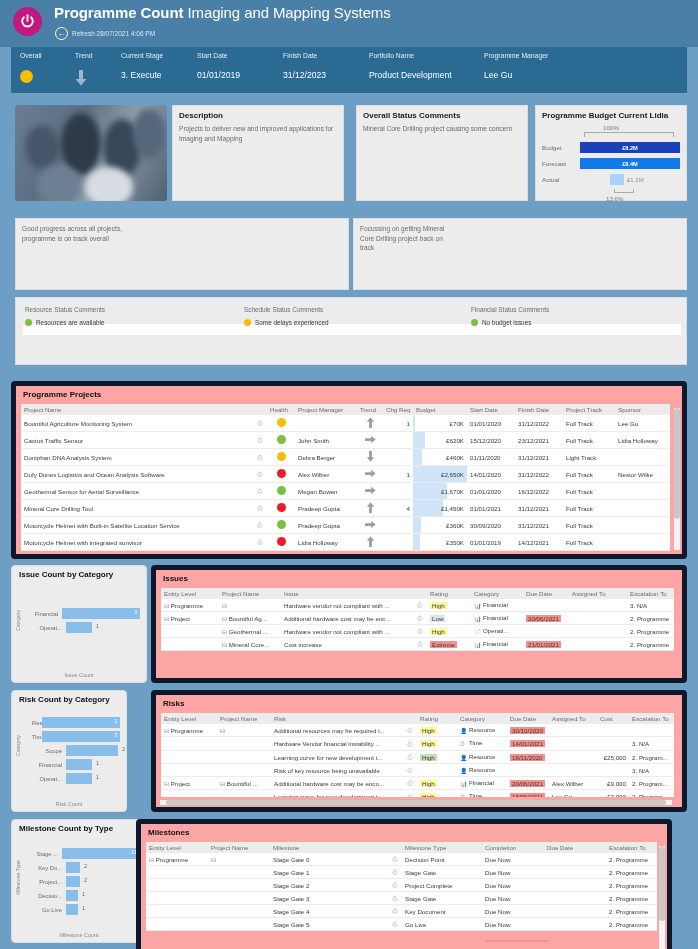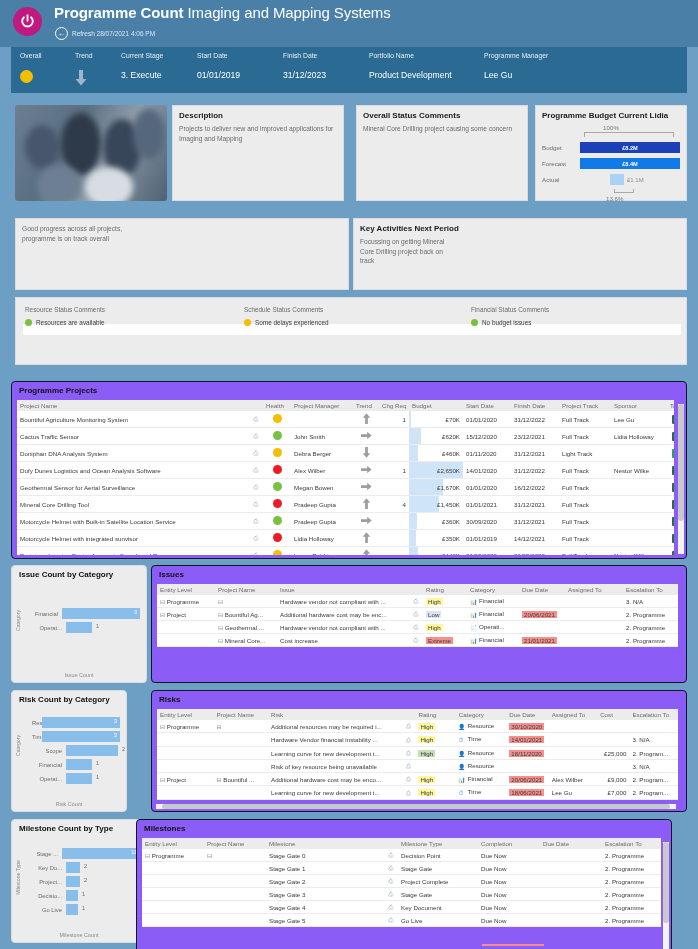--- a/index.html
+++ b/index.html
@@ -77,21 +77,21 @@
   .bud-pct-bot { font-size:6.2px; color:#7a7a7a; margin-left:64px; }
 
   
   #status-comments { left:15px; top:297px; width:672px; height:68px; }
   .sc-col { position:absolute; top:8px; }
   .sc-head { font-size:6.4px; color:#6b6b6b; margin-bottom:6px; }
   .sc-line { display:flex; align-items:center; gap:4px; font-size:6.4px; color:#3a3a3a; }
   .sc-bar { position:absolute; left:7px; top:26px; width:658px; height:11px; background:#fff; }
 
   
-  .tbl-card { background:#8b5cf6; border:1px solid #0f172a; border-radius:4px; position:absolute; }
+  .tbl-card { background:#fca5a5; border:5px solid #0f172a; border-radius:4px; position:absolute; }
   .tbl-title { font-size:8px; font-weight:bold; color:#111; padding:4px 0 2px 7px; }
   table.grid { border-collapse:collapse; width:100%; font-size:6.2px; table-layout:fixed; }
   table.grid th {
     font-weight:normal; color:#6b6b6b; text-align:left; padding:2px 3px;
     background:#ececec; white-space:nowrap; overflow:hidden;
   }
   table.grid td {
     background:#ffffff; padding:2px 3px; color:#3a3a3a; white-space:nowrap;
     overflow:hidden; border-bottom:1px solid #ececec; height:12px;
   }
@@ -237,21 +237,20 @@
   </div>
 
   <div class="bud-axis-bot"></div>
   <div class="bud-pct-bot">13.6%</div>
 </div>
 
 <div class="card" style="left:15px; top:218px; width:334px; height:72px;">
   <div class="card-body" style="width:110px">Good progress across all projects, programme is on track overall</div>
 </div>
 <div class="card" style="left:353px; top:218px; width:334px; height:72px;">
-  <div class="card-title">Key Activities Next Period</div>
   <div class="card-body" style="width:96px">Focussing on getting Mineral Core Drilling project back on track</div>
 </div>
 
 <div class="card" id="status-comments">
   <div class="sc-bar"></div>
   <div class="sc-col" style="left:9px">
     <div class="sc-head">Resource Status Comments</div>
     <div class="sc-line">
       <span class="dot green" style="width:7px;height:7px"></span>
       <span>Resources are available</span>

